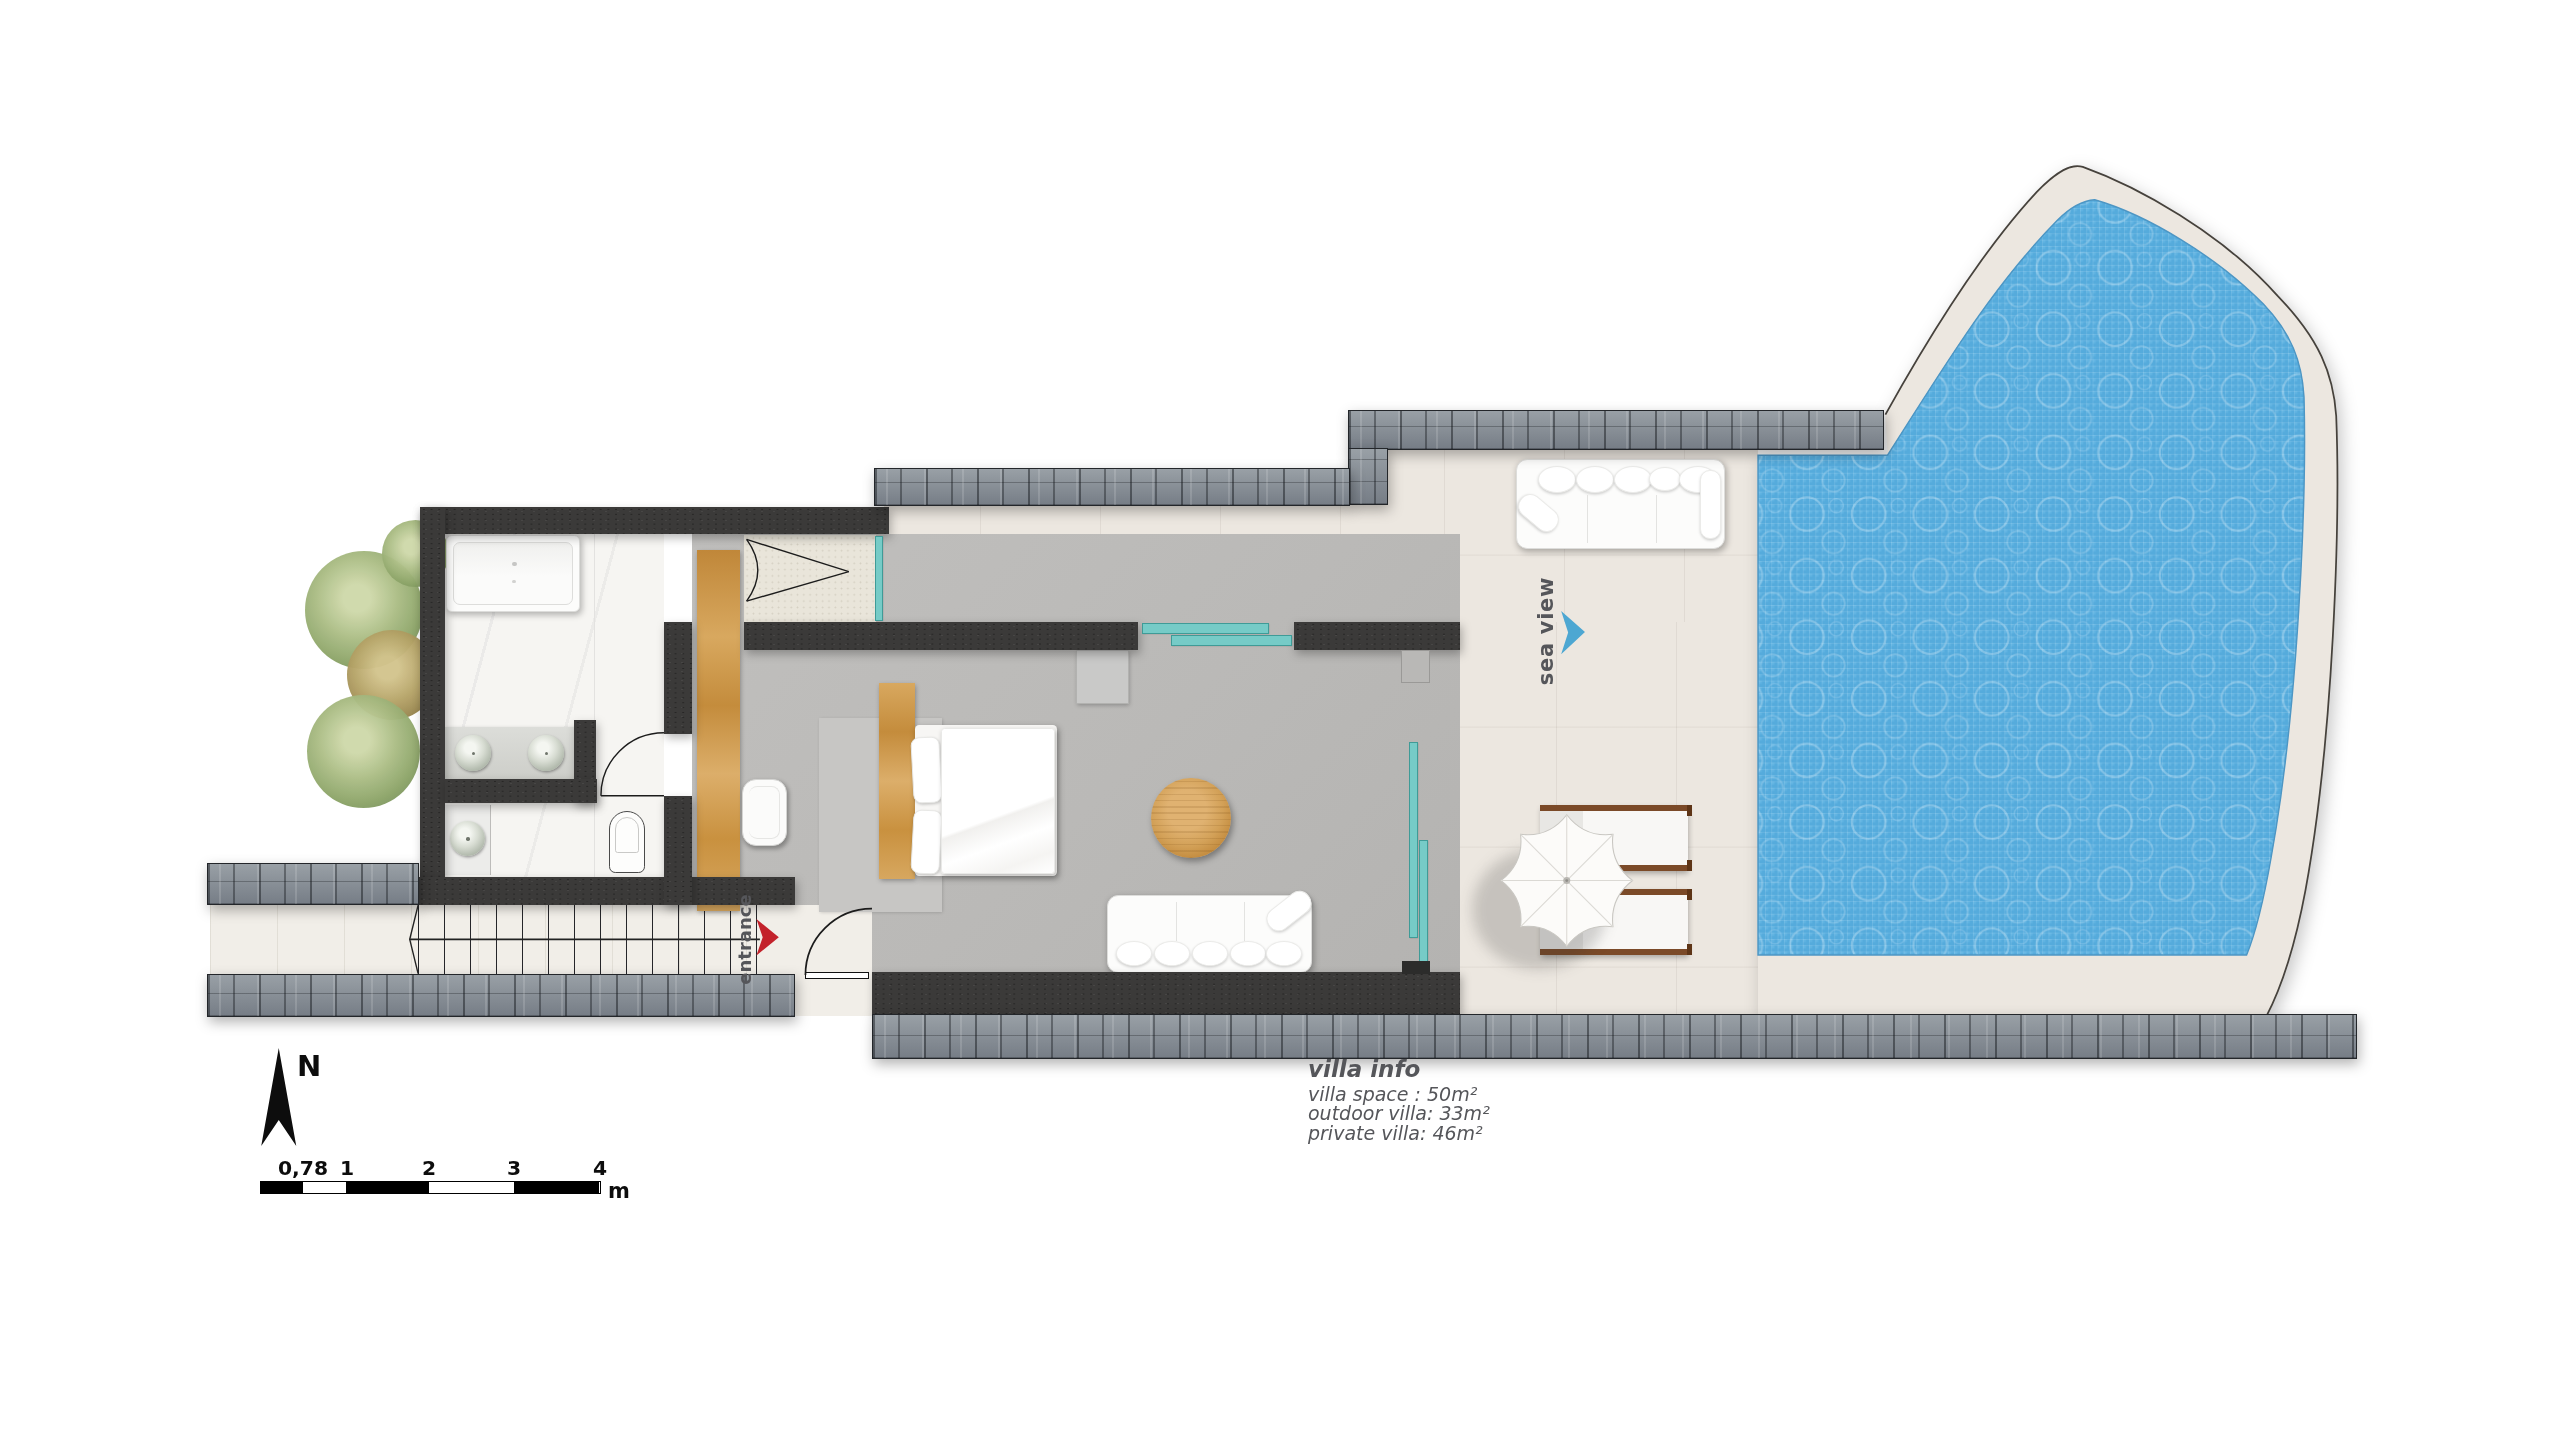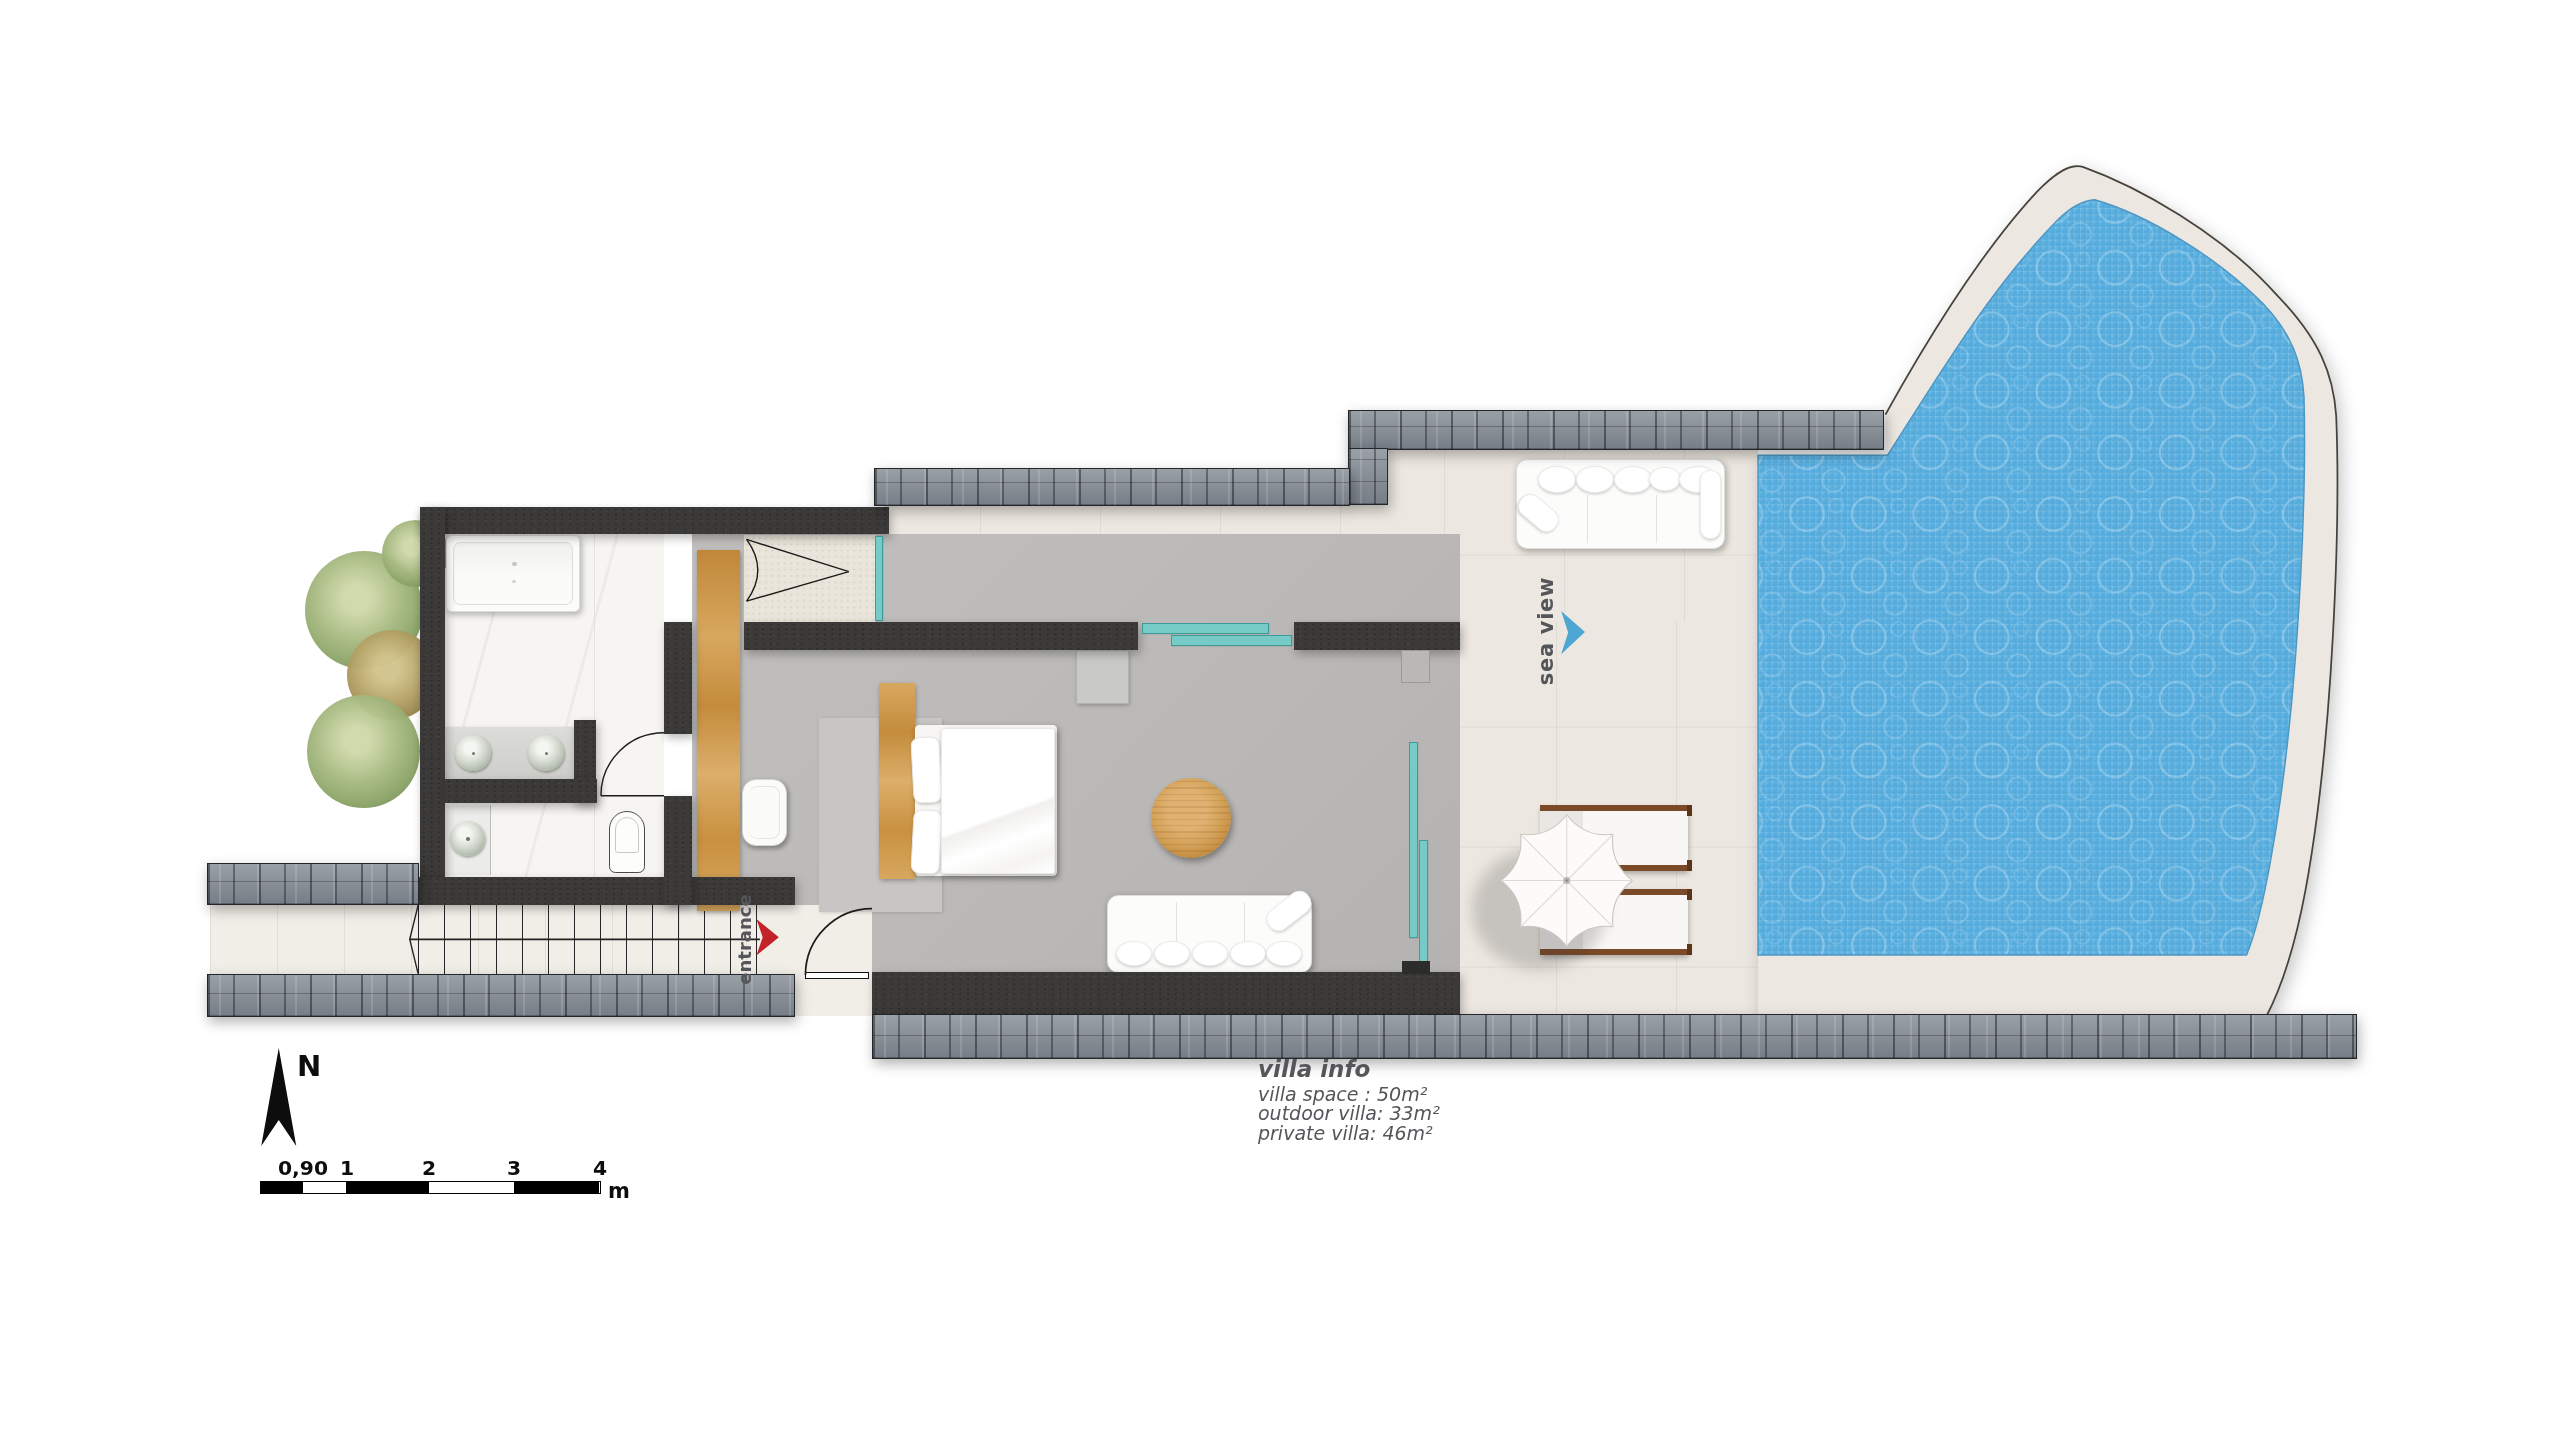--- a/index.html
+++ b/index.html
@@ -63,21 +63,21 @@
   #poolSvg{left:1716px;top:126px;z-index:1;filter:drop-shadow(4.2px 6.3px 8.4px rgba(0,0,0,.22));}
   #overlaySvg{left:0;top:0;z-index:6;}
 
   
   .lbl{z-index:7;color:#55565a;}
   .v-lbl{transform:rotate(-90deg);text-align:center;}
   #title{left:258px;top:1216px;width:630px;font-size:33px;font-weight:800;color:#0a0a0a;letter-spacing:0.4px;z-index:7;}
   #n-label{left:297px;top:1049px;font-size:29px;font-weight:800;color:#0d0d0d;z-index:7;}
   .tick{position:absolute;top:0;transform:translateX(-50%);font-size:20.3px;font-weight:700;color:#0d0d0d;}
   #scale-unit{left:608px;top:1179px;font-size:21px;font-weight:700;color:#0d0d0d;z-index:7;}
-  #villa-info{left:1258px;top:1058px;width:364px;z-index:7;line-height:1.04;}
+  #villa-info{left:1308px;top:1058px;width:364px;z-index:7;line-height:1.04;}
   #villa-info .head{position:static;display:block;font-size:23px;font-weight:700;font-style:italic;margin-bottom:2.8px;}
   #villa-info .line{position:static;display:block;font-size:19px;font-style:italic;}
 </style>
 </head>
 <body>
 
 <div id="plan">
 
   <div class="floor deckfloor" style="left:884px;top:506px;width:504px;height:116px;"></div>
   <div class="floor deckfloor" style="left:1348px;top:450px;width:410px;height:172px;"></div>
@@ -248,21 +248,21 @@
 
     <polygon points="398,1496 423,1636 398,1599 373,1636" fill="#0d0d0d"></polygon>
   </svg>
 
   <div class="lbl v-lbl" style="left:1490px;top:619px;width:112px;font-size:21px;font-weight:600;letter-spacing:0.7px;">sea view</div>
   <div class="lbl v-lbl" style="left:692px;top:929px;width:105px;font-size:18px;font-weight:600;">entrance</div>
 
   <div id="n-label">N</div>
 
   <div style="left:260px;top:1156px;width:364px;height:42px;z-index:7;">
-    <span class="tick" style="left:43px;">0,90</span>
+    <span class="tick" style="left:43px;">0,78</span>
     <span class="tick" style="left:87px;">1</span>
     <span class="tick" style="left:169px;">2</span>
     <span class="tick" style="left:254px;">3</span>
     <span class="tick" style="left:340px;">4</span>
     <div style="left:0;top:25px;width:341px;height:13.3px;border:1.4px solid #000;background:#fff;">
       <div style="position:absolute;left:0;top:0;width:42px;height:10.5px;background:#000;"></div>
       <div style="position:absolute;left:85px;top:0;width:83px;height:10.5px;background:#000;"></div>
       <div style="position:absolute;left:253px;top:0;width:85px;height:10.5px;background:#000;"></div>
     </div>
   </div>

